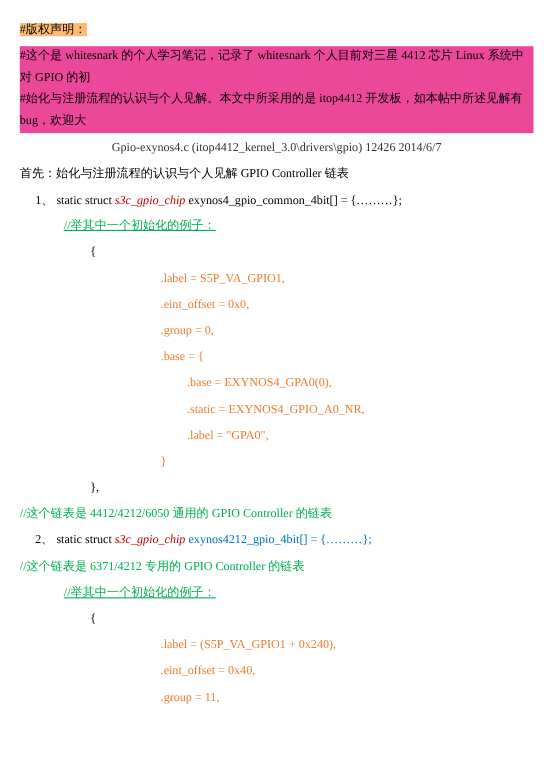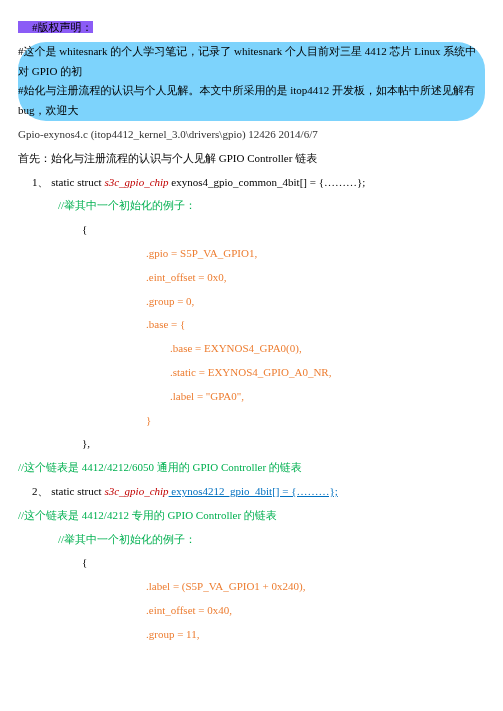--- a/index.html
+++ b/index.html
@@ -7,37 +7,35 @@
     padding: 14px 18px;
     font-family: "SimSun", "宋体", serif;
     font-size: 11px;
     line-height: 1.8;
     color: #000;
     background: #fff;
     width: 503px;
     box-sizing: border-box;
   }
   .hl {
-    background: #8b5cf6;
+    background: #fdba74;
     display: inline;
-    padding-left: 14px;
   }
   .hlblock {
-    background: #7dd3fc;
-    border-radius: 28px;
+    background: #ec4899;
   }
   .red { color: #c00000; font-style: italic; }
   .green { color: #00b050; }
-  .blue { color: #0070c0; text-decoration: underline; }
+  .blue { color: #0070c0; }
   .orange { color: #ed7d31; }
   .black { color: #000; }
-  .file { color: #333; margin: 6px 0; }
+  .file { color: #333; margin: 6px 0; text-align: center; }
   .para { margin: 4px 0; }
   .i1 { padding-left: 14px; }
-  .i2 { padding-left: 40px; }
+  .i2 { padding-left: 40px; text-decoration: underline; }
   .i3 { padding-left: 64px; }
   .i4 { padding-left: 128px; }
   .i5 { padding-left: 152px; }
 </style>
 </head>
 <body>
 
 <div>
   <div class="para"><span class="hl">#版权声明：</span></div>
   <div class="hlblock">
@@ -49,33 +47,33 @@
 <div class="file para">Gpio-exynos4.c (itop4412_kernel_3.0\drivers\gpio) 12426  2014/6/7</div>
 
 <div class="para">首先：始化与注册流程的认识与个人见解 GPIO Controller 链表</div>
 
 <div class="para i1">
   <span class="black">1、</span>
   <span class="black">static struct </span><span class="red">s3c_gpio_chip</span><span class="black"> exynos4_gpio_common_4bit[] = {………};</span>
 </div>
 <div class="para i2 green">//举其中一个初始化的例子：</div>
 <div class="para i3">{</div>
-<div class="para i4 orange">.gpio    = S5P_VA_GPIO1,</div>
+<div class="para i4 orange">.label    = S5P_VA_GPIO1,</div>
 <div class="para i4 orange">.eint_offset = 0x0,</div>
 <div class="para i4 orange">.group = 0,</div>
 <div class="para i4 orange">.base    = {</div>
 <div class="para i5 orange">.base   = EXYNOS4_GPA0(0),</div>
 <div class="para i5 orange">.static  = EXYNOS4_GPIO_A0_NR,</div>
 <div class="para i5 orange">.label   = "GPA0",</div>
 <div class="para i4 orange">}</div>
 <div class="para i3">},</div>
 <div class="para green">//这个链表是 4412/4212/6050 通用的 GPIO Controller 的链表</div>
 
 <div class="para i1">
   <span class="black">2、</span>
   <span class="black">static struct </span><span class="red">s3c_gpio_chip</span><span class="blue"> exynos4212_gpio_4bit[] = {………};</span>
 </div>
-<div class="para green">//这个链表是 4412/4212 专用的 GPIO Controller 的链表</div>
+<div class="para green">//这个链表是 6371/4212 专用的 GPIO Controller 的链表</div>
 <div class="para i2 green">//举其中一个初始化的例子：</div>
 <div class="para i3">{</div>
 <div class="para i4 orange">.label     = (S5P_VA_GPIO1 + 0x240),</div>
 <div class="para i4 orange">.eint_offset = 0x40,</div>
 <div class="para i4 orange">.group = 11,</div>
 
 </body></html>

